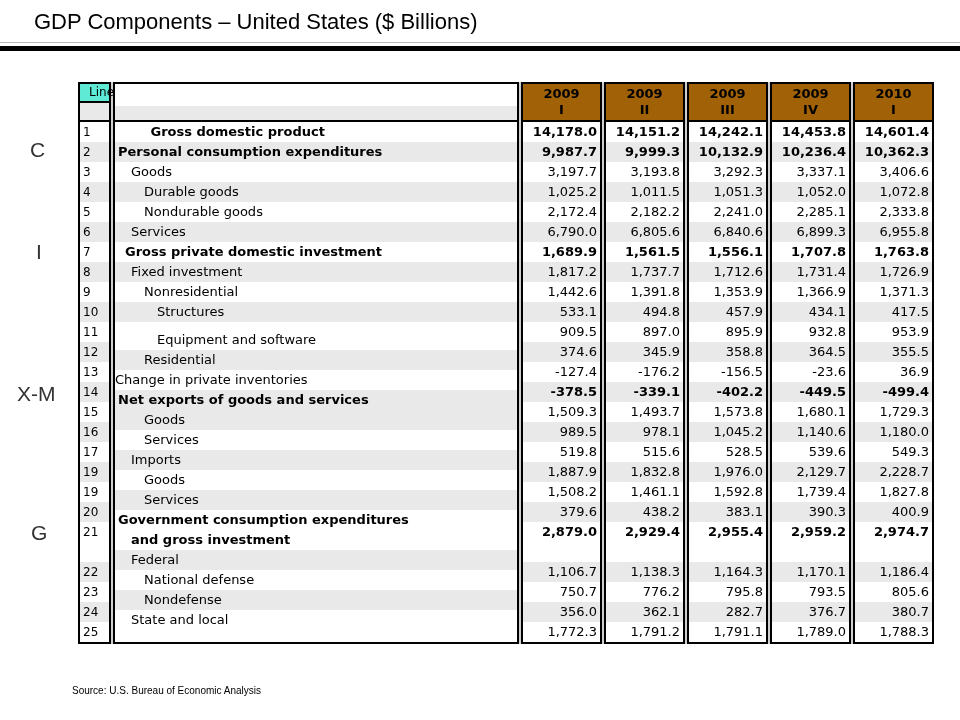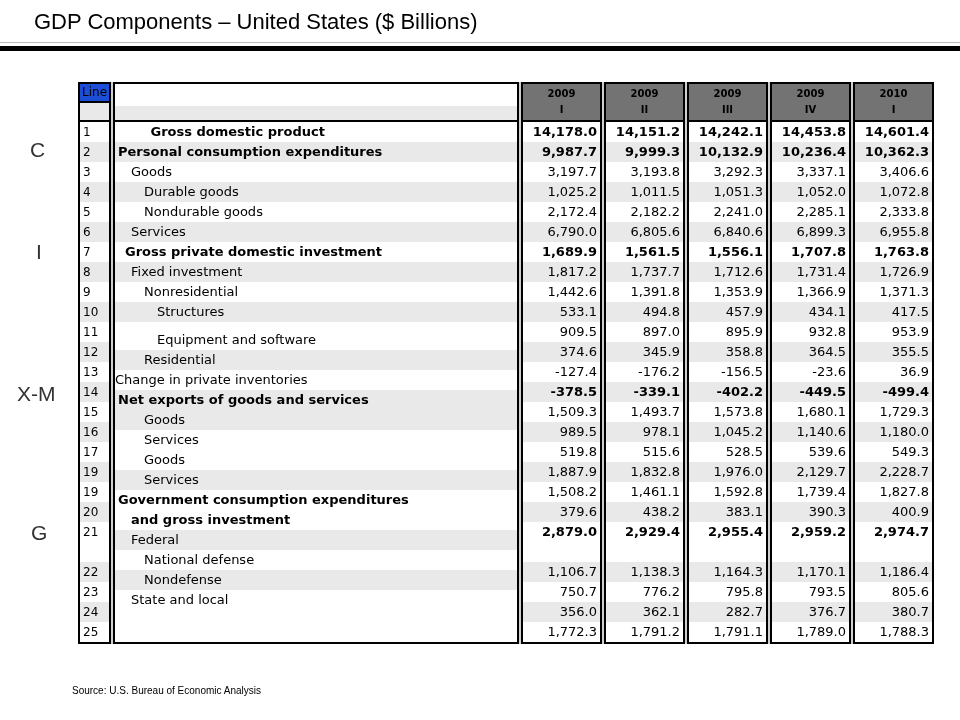--- a/index.html
+++ b/index.html
@@ -17,25 +17,25 @@
   .source{position:absolute;left:72px;top:685px;font-family:"Liberation Sans",sans-serif;
           font-size:10px;color:#000;}
 
   .gdp-table{position:absolute;left:78px;top:82px;display:grid;
              grid-template-columns:33px 406px repeat(5,81px);column-gap:2px;
              background:#cfcfcf;}
   .col{background:#fff;border:2px solid #000;display:flex;flex-direction:column;box-sizing:border-box;}
   .hdr{height:38px;border-bottom:2px solid #000;box-sizing:border-box;flex:0 0 38px;
        display:flex;flex-direction:column;}
   .hdr-line .line-box{height:19px;border-bottom:2px solid #000;box-sizing:border-box;
-       font-size:12px;line-height:17px;padding-left:2px;background:#1d4ed8;}
+       font-size:12px;line-height:17px;padding-left:9px;background:#5eead4;}
   .hdr-line .line-rest{flex:1;background:#e9e9e9;}
   .hdr-label .hdr-label-top{flex:1;background:#fff;}
   .hdr-label .hdr-label-band{height:14px;background:#e9e9e9;}
-  .hdr-data{background:#737373;text-align:center;font-weight:bold;font-size:10px;
+  .hdr-data{background:#a16207;text-align:center;font-weight:bold;font-size:13px;
             justify-content:center;}
   .hdr-data div{line-height:16px;}
   .cell{height:20px;flex:0 0 20px;font-size:13px;line-height:20px;white-space:nowrap;
         overflow:hidden;box-sizing:border-box;}
   .cell.tall{height:40px;flex:0 0 40px;}
   .alt{background:#e9e9e9;}
   .bold{font-weight:bold;}
   .line-cell{padding-left:3px;font-size:12px;}
   .num-cell{text-align:right;padding-right:3px;}
   .label-cell div{line-height:20px;}
@@ -98,20 +98,21 @@
       <div class="cell label-cell bold" style="padding-left: 10px;">Gross private domestic investment</div>
       <div class="cell label-cell alt" style="padding-left: 16px;">Fixed investment</div>
       <div class="cell label-cell" style="padding-left: 29px;">Nonresidential</div>
       <div class="cell label-cell alt" style="padding-left: 42px;">Structures</div>
       <div class="cell label-cell" style="padding-left: 42px; margin-top: 8px;">Equipment and software</div>
       <div class="cell label-cell alt" style="padding-left: 29px;">Residential</div>
       <div class="cell label-cell" style="">Change in private inventories</div>
       <div class="cell label-cell bold alt" style="padding-left: 3px;">Net exports of goods and services</div>
       <div class="cell label-cell alt" style="padding-left: 29px;">Goods</div>
       <div class="cell label-cell" style="padding-left: 29px;">Services</div>
+      <div class="cell label-cell alt" style="padding-left: 16px;">Imports</div>
       <div class="cell label-cell" style="padding-left: 29px;">Goods</div>
       <div class="cell label-cell alt" style="padding-left: 29px;">Services</div>
       <div class="cell label-cell bold tall" style="padding-left: 3px;">
         <div>Government consumption expenditures</div>
         <div style="padding-left: 13px;">and gross investment</div>
       </div>
       <div class="cell label-cell alt" style="padding-left: 16px;">Federal</div>
       <div class="cell label-cell" style="padding-left: 29px;">National defense</div>
       <div class="cell label-cell alt" style="padding-left: 29px;">Nondefense</div>
       <div class="cell label-cell" style="padding-left: 16px;">State and local</div>

